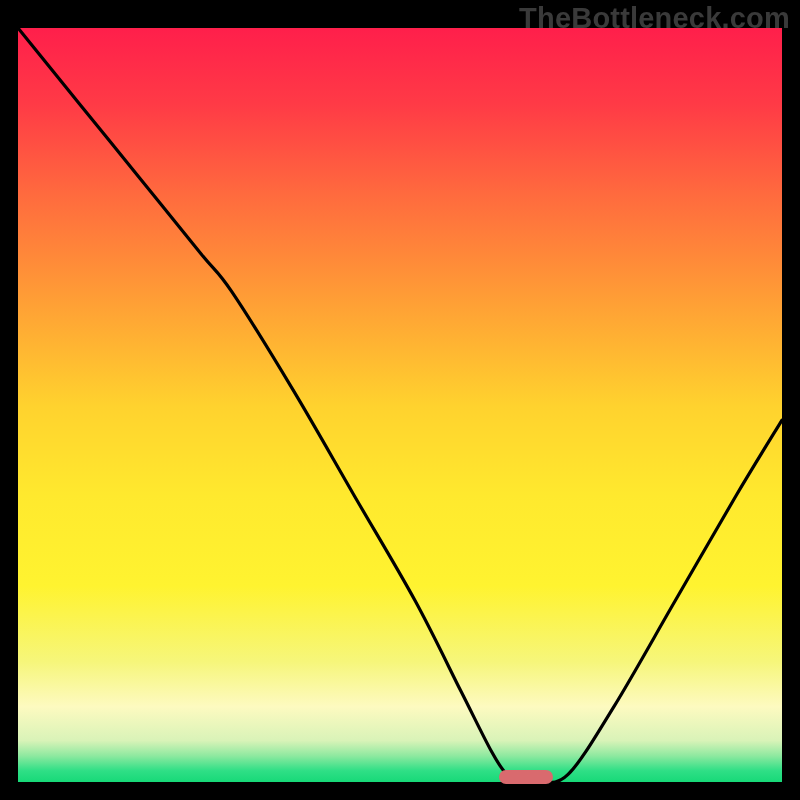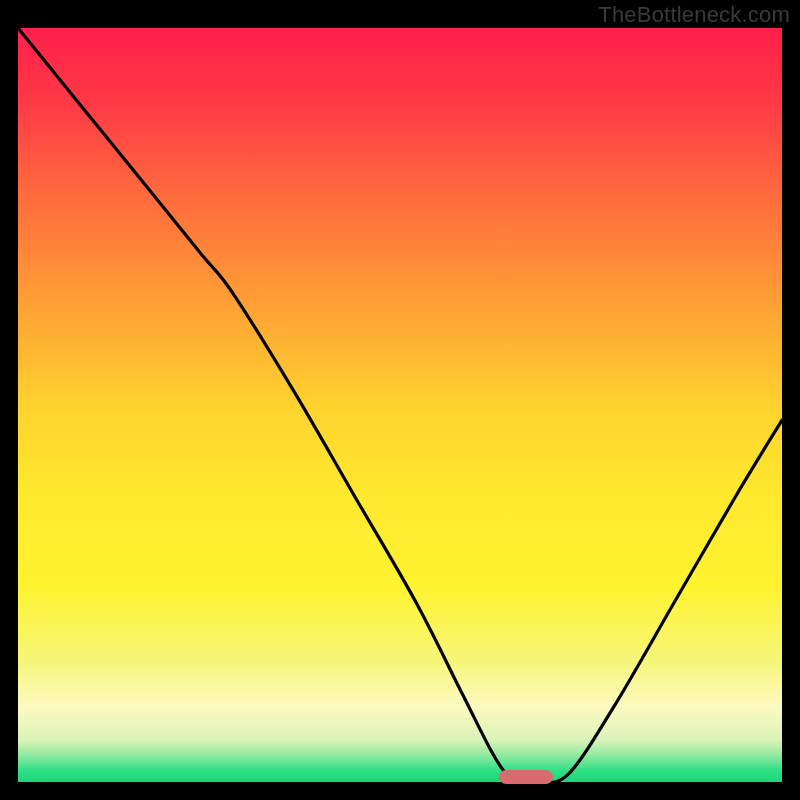--- a/index.html
+++ b/index.html
@@ -15,22 +15,22 @@
     position: relative;
     width: 800px;
     height: 800px;
     background: #000;
   }
   .watermark {
     position: absolute;
     top: 2px;
     right: 10px;
     color: #3a3a3a;
-    font-size: 22px;
-    font-weight: 400;
+    font-size: 29px;
+    font-weight: 700;
     letter-spacing: 0.2px;
     user-select: none;
   }
   .plot {
     position: absolute;
     left: 18px;
     top: 28px;
     width: 764px;
     height: 754px;
   }

